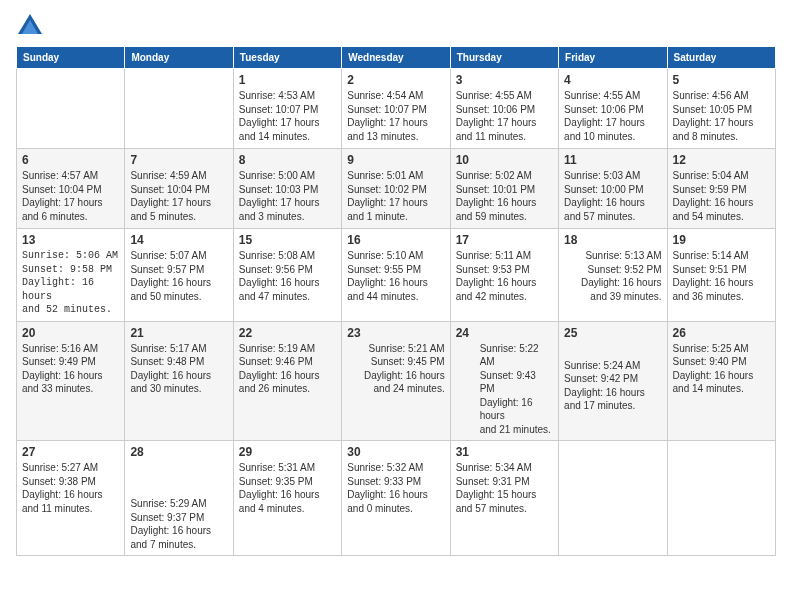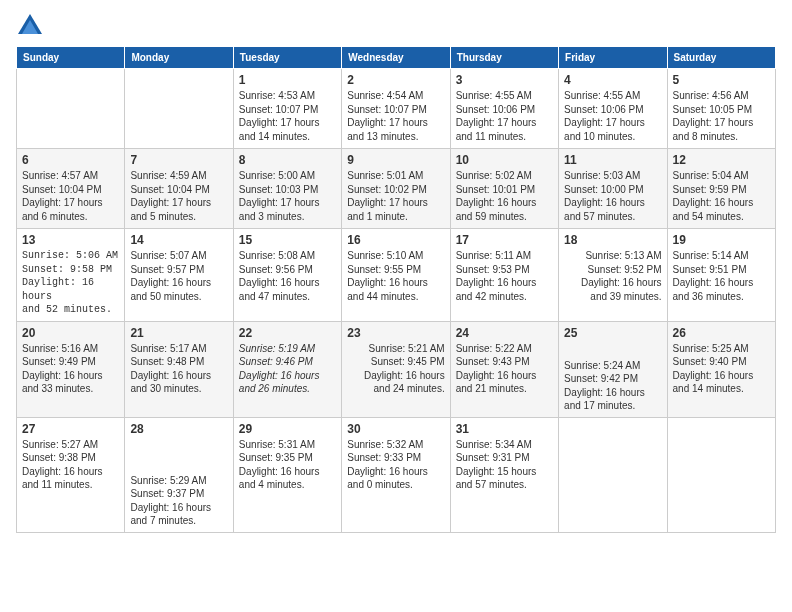--- a/index.html
+++ b/index.html
@@ -289,35 +289,35 @@
           </td>
           <td>
             <span class="day-num">21</span>
             <div class="day-info" style="white-space: pre-line;">Sunrise: 5:17 AM
 Sunset: 9:48 PM
 Daylight: 16 hours
 and 30 minutes.</div>
           </td>
           <td>
             <span class="day-num">22</span>
-            <div class="day-info" style="white-space: pre-line; font-style: italic;">Sunrise: 5:19 AM
+            <div class="day-info" style="white-space: pre-line;">Sunrise: 5:19 AM
 Sunset: 9:46 PM
 Daylight: 16 hours
 and 26 minutes.</div>
           </td>
           <td>
             <span class="day-num">23</span>
             <div class="day-info" style="white-space: pre-line; text-align: right;">Sunrise: 5:21 AM
 Sunset: 9:45 PM
 Daylight: 16 hours
 and 24 minutes.</div>
           </td>
           <td>
             <span class="day-num">24</span>
-            <div class="day-info" style="white-space: pre-line;">Sunrise: 5:22 AM
+            <div class="day-info" style="white-space: pre-line; margin-left: 24px;">Sunrise: 5:22 AM
 Sunset: 9:43 PM
 Daylight: 16 hours
 and 21 minutes.</div>
           </td>
           <td>
             <span class="day-num">25</span>
             <div class="day-info" style="white-space: pre-line; margin-top: 19px;">Sunrise: 5:24 AM
 Sunset: 9:42 PM
 Daylight: 16 hours
 and 17 minutes.</div>

